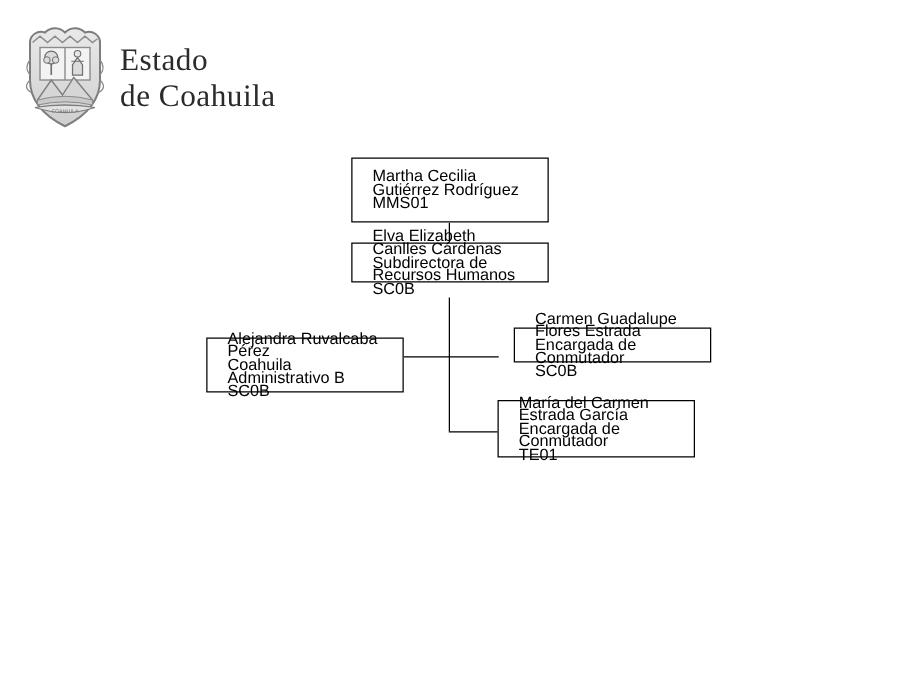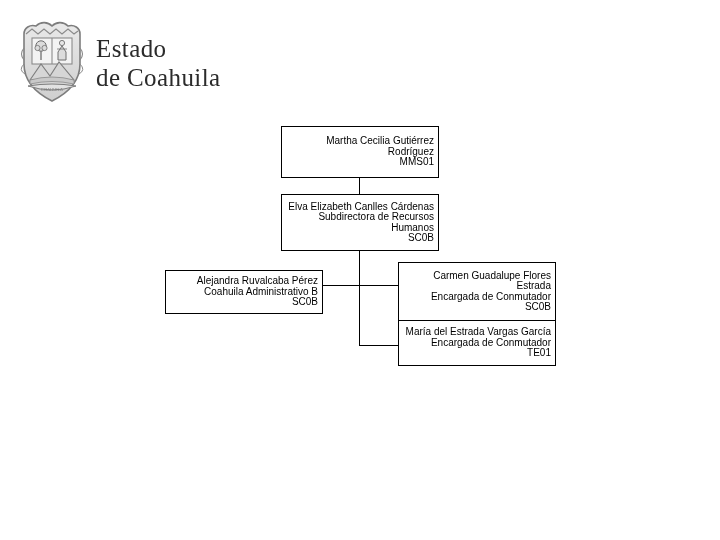--- a/index.html
+++ b/index.html
@@ -45,36 +45,36 @@
     white-space: pre-line;
   }
 
   
   .node {
     position: absolute;
     box-sizing: border-box;
     border: 1px solid #000000;
     background: #ffffff;
     color: #000000;
-    font-size: 10px;
+    font-size: 13px;
     line-height: 10.5px;
-    text-align: right;
+    text-align: left;
     display: flex;
     flex-direction: column;
     align-items: center;
     justify-content: center;
-    padding: 2px 4px;
+    padding: 2px 16px;
     z-index: 2;
   }
   .node .ln { display: block; width: 100%; white-space: pre-line; }
 
   #node-titular   { left: 281px; top: 126px; width: 158px; height: 52px; }
-  #node-subdir    { left: 281px; top: 194px; width: 158px; height: 57px; }
+  #node-subdir    { left: 281px; top: 194px; width: 158px; height: 32px; }
   #node-auxiliar  { left: 165px; top: 270px; width: 158px; height: 44px; }
-  #node-conmut-1  { left: 398px; top: 262px; width: 158px; height: 59px; }
+  #node-conmut-1  { left: 411px; top: 262px; width: 158px; height: 28px; }
   #node-conmut-2  { left: 398px; top: 320px; width: 158px; height: 46px; }
 
   
   .conn {
     position: absolute;
     background: #000000;
     z-index: 1;
   }
   .conn.v { width: 1px; }
   .conn.h { height: 1px; }
@@ -161,18 +161,18 @@
     <span class="ln">SC0B</span>
   </div>
 
   <div class="node" id="node-conmut-1">
     <span class="ln">Carmen Guadalupe Flores Estrada</span>
     <span class="ln">Encargada de Conmutador</span>
     <span class="ln">SC0B</span>
   </div>
 
   <div class="node" id="node-conmut-2">
-    <span class="ln">María del Estrada Vargas García</span>
+    <span class="ln">María del Carmen Estrada García</span>
     <span class="ln">Encargada de Conmutador</span>
     <span class="ln">TE01</span>
   </div>
 
 </div>
 
 </body></html>

